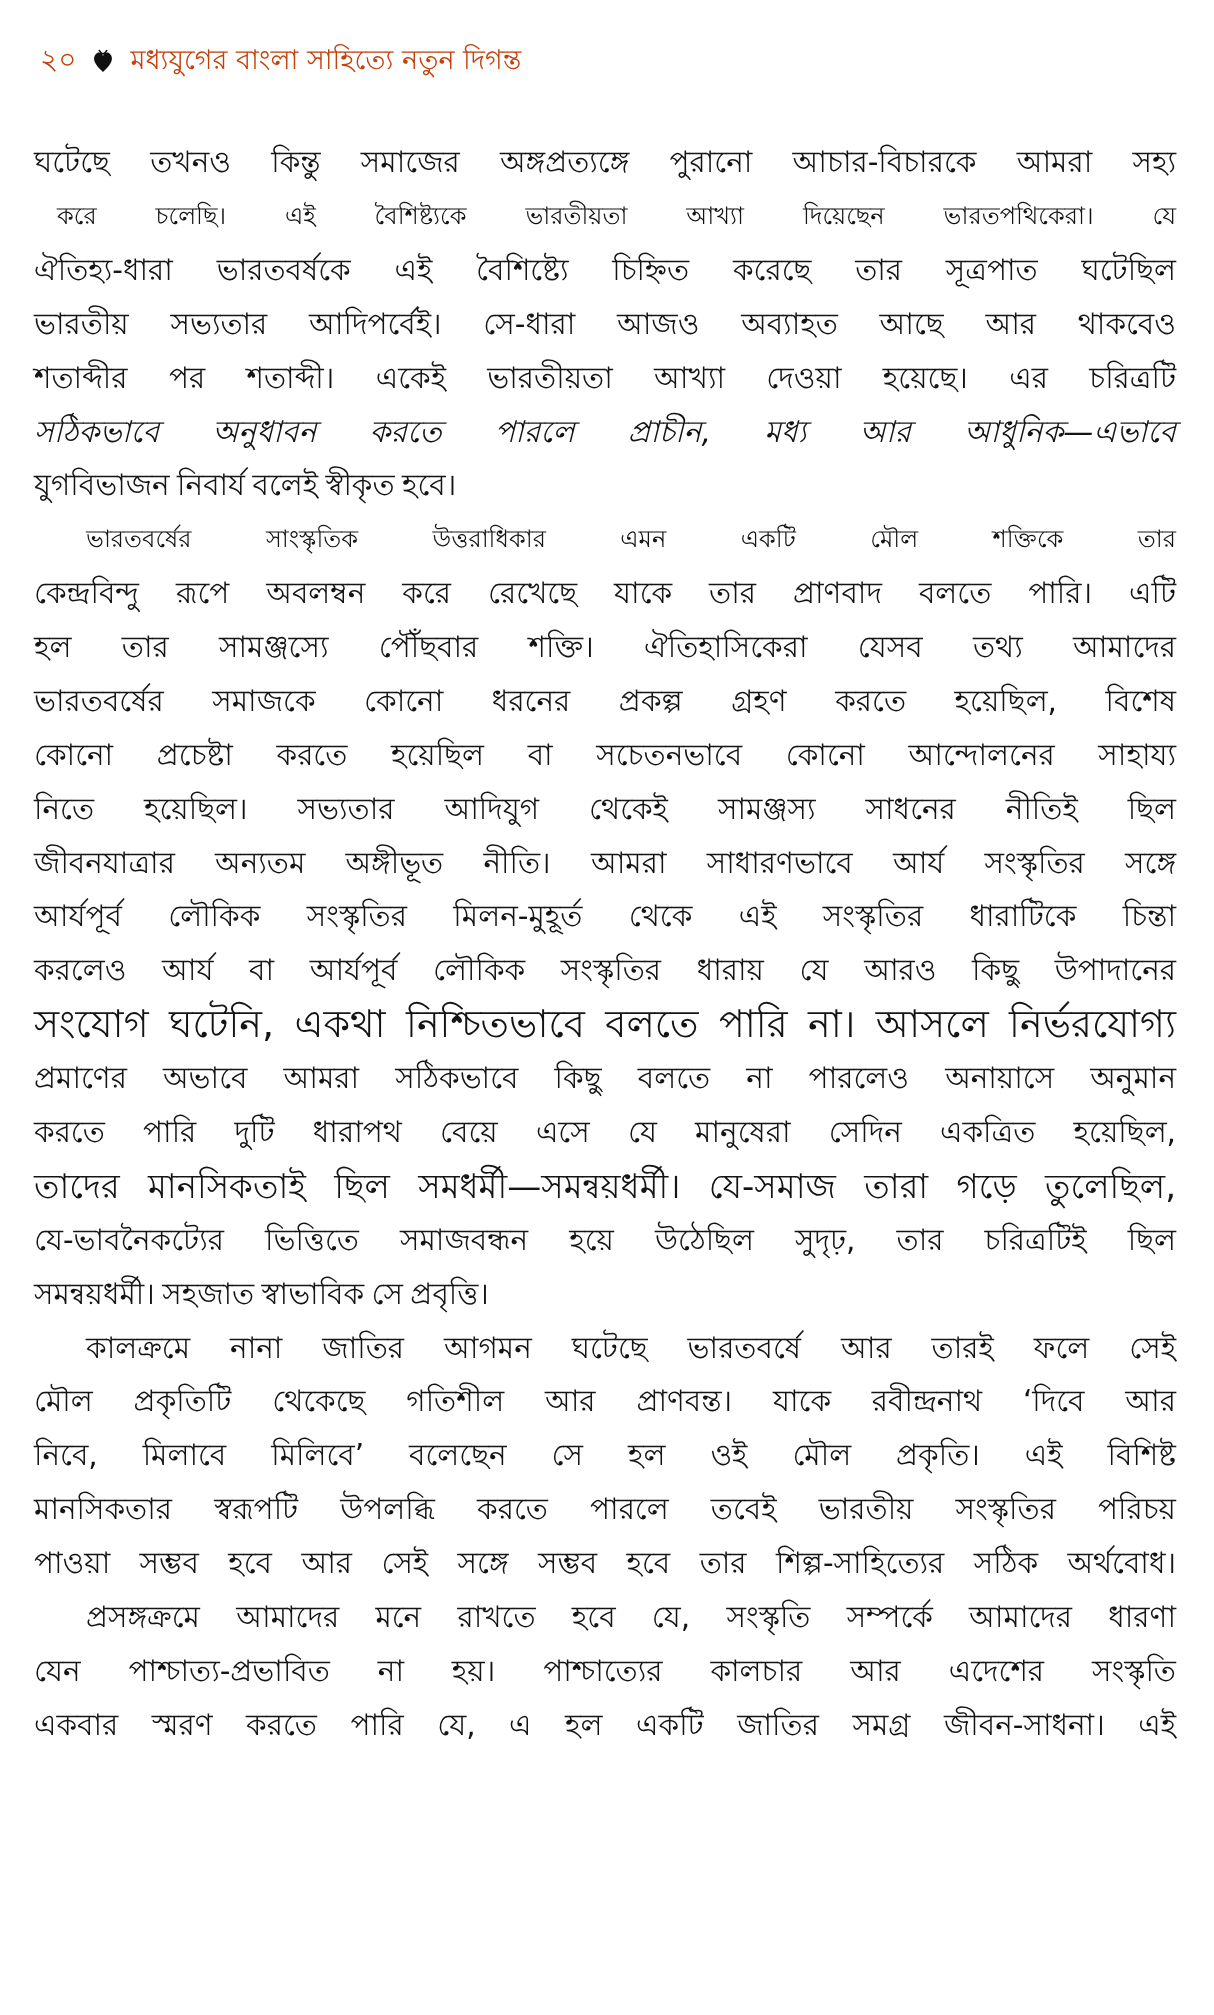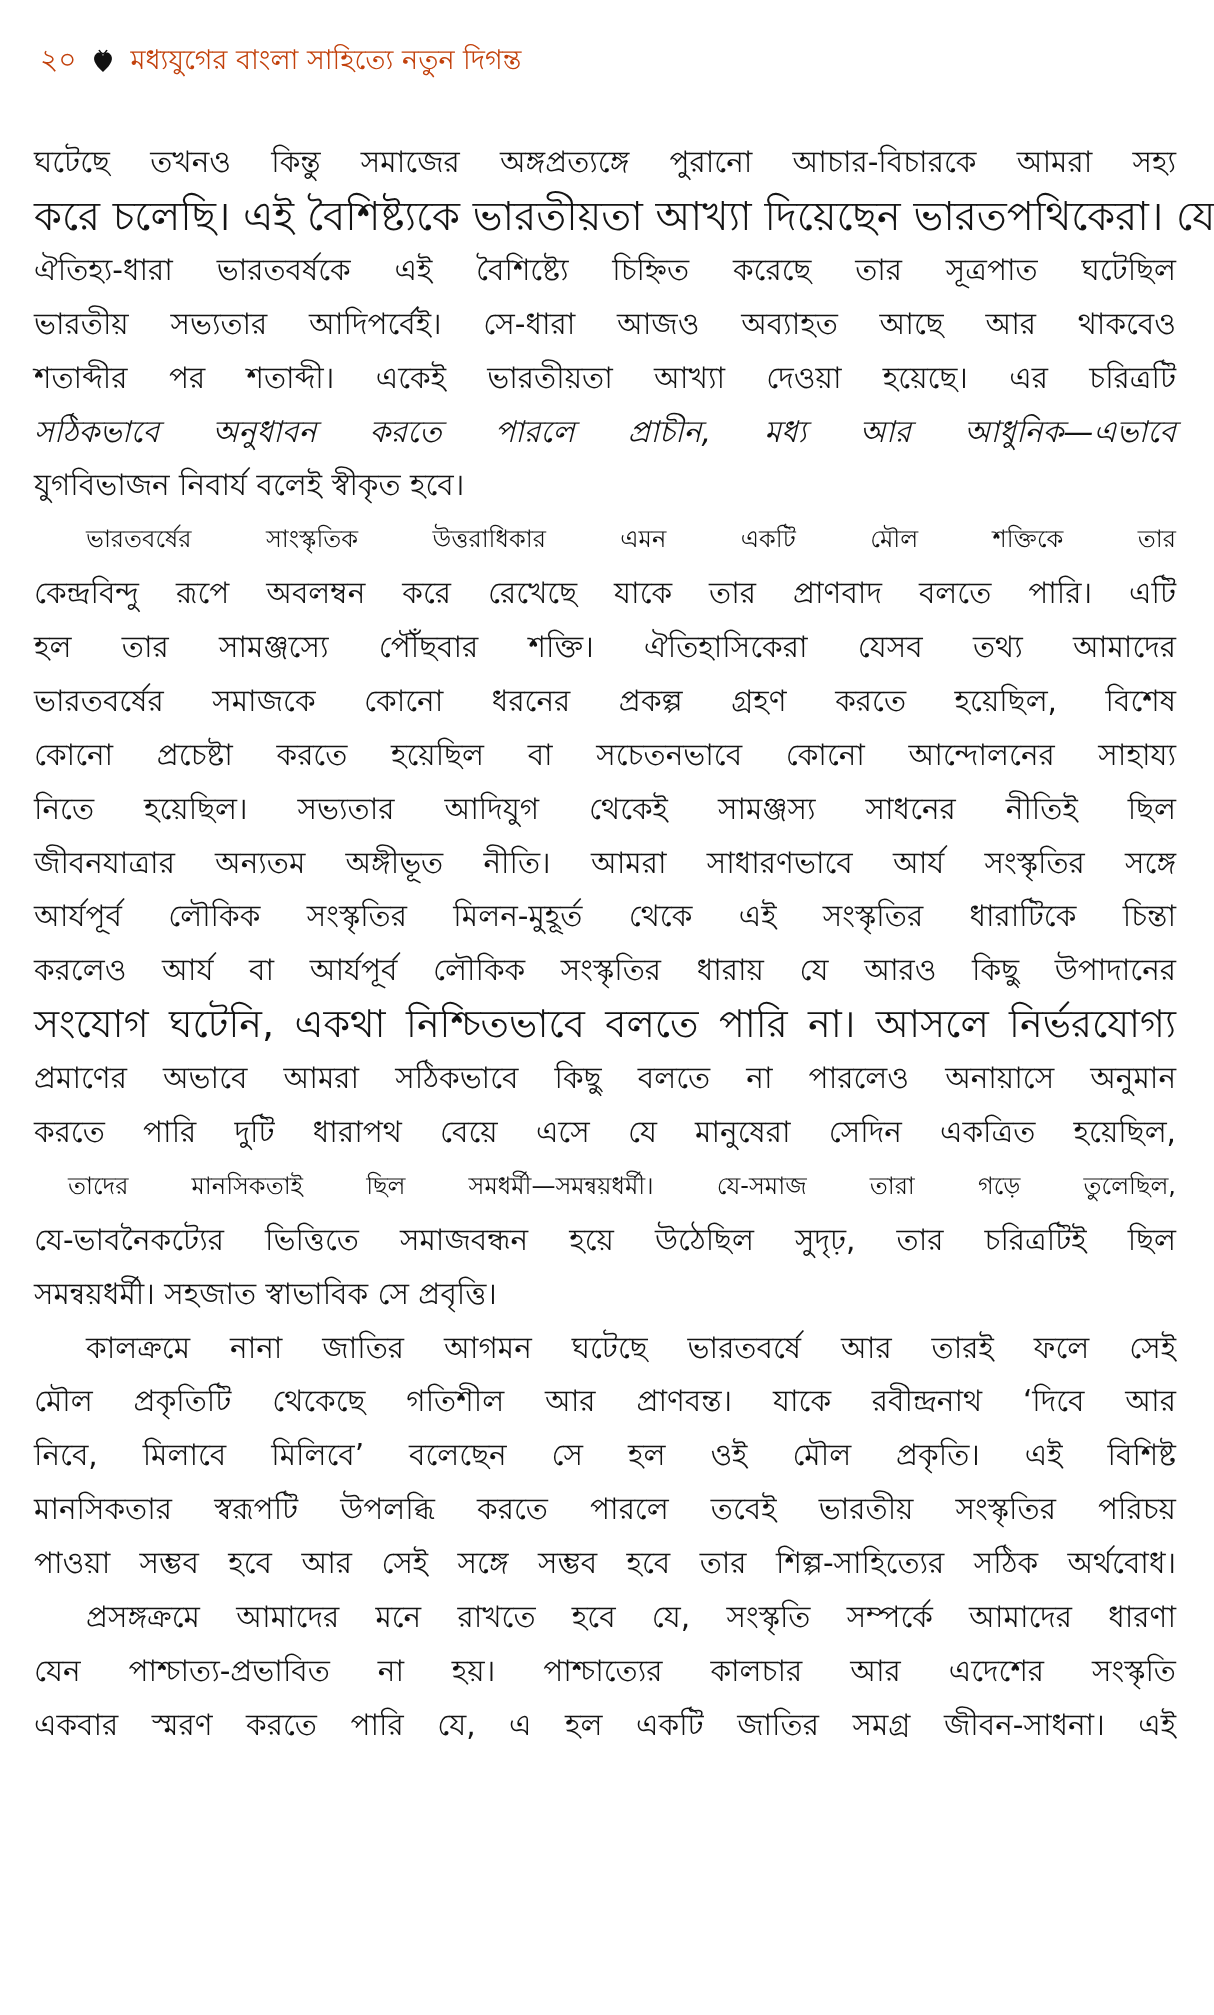--- a/index.html
+++ b/index.html
@@ -16,21 +16,21 @@
   .page-number { font-size: 28px; }
   .ornament { display: inline-block; width: 26px; height: 26px; }
   .body-text {
     position: absolute; left: 34px; top: 136px; width: 1142px;
   }
   .line {
     height: 53.9px; line-height: 53.9px; font-size: 29.5px;
     white-space: nowrap; text-align: justify; text-align-last: justify;
     letter-spacing: 0px;
   }
-  .line.last { text-align-last: left; }
+  .line.last { text-align-last: left; font-family: Liberation Serif, serif; }
   .line.indent { padding-left: 52px; }
 </style>
 </head>
 <body>
 
 <div class="page">
 
   <div class="running-head">
     <span class="page-number">২০</span>
     <span class="ornament">
@@ -40,42 +40,42 @@
         <path d="M17 2 C16 4 15 5 13 6" stroke="#111" stroke-width="1.6" fill="none"></path>
       </svg>
     </span>
     <span class="running-title">মধ্যযুগের বাংলা সাহিত্যে নতুন দিগন্ত</span>
   </div>
 
   <div class="body-text" id="body-text">
 
     <div class="paragraph">
       <div class="line" style="display: block; font-size: 29.5px;">ঘটেছে তখনও কিন্তু সমাজের অঙ্গপ্রত্যঙ্গে পুরানো আচার-বিচারকে আমরা সহ্য</div>
-      <div class="line" style="display: block; font-size: 40px;">করে চলেছি। এই বৈশিষ্ট্যকে ভারতীয়তা আখ্যা দিয়েছেন ভারতপথিকেরা। যে</div>
+      <div class="line" style="display: block; font-size: 24px; margin-left: 23px;">করে চলেছি। এই বৈশিষ্ট্যকে ভারতীয়তা আখ্যা দিয়েছেন ভারতপথিকেরা। যে</div>
       <div class="line" style="display: block; font-size: 29.5px;">ঐতিহ্য-ধারা ভারতবর্ষকে এই বৈশিষ্ট্যে চিহ্নিত করেছে তার সূত্রপাত ঘটেছিল</div>
       <div class="line" style="display: block; font-size: 29.5px;">ভারতীয় সভ্যতার আদিপর্বেই। সে-ধারা আজও অব্যাহত আছে আর থাকবেও</div>
       <div class="line" style="display: block; font-size: 29.5px;">শতাব্দীর পর শতাব্দী। একেই ভারতীয়তা আখ্যা দেওয়া হয়েছে। এর চরিত্রটি</div>
       <div class="line" style="display: block; font-size: 30px; font-style: italic;">সঠিকভাবে অনুধাবন করতে পারলে প্রাচীন, মধ্য আর আধুনিক—এভাবে</div>
       <div class="line last" style="display: block; font-size: 29.5px;">যুগবিভাজন নিবার্য বলেই স্বীকৃত হবে।</div>
     </div>
 
     <div class="paragraph">
       <div class="line indent" style="display: block; font-size: 24px;">ভারতবর্ষের সাংস্কৃতিক উত্তরাধিকার এমন একটি মৌল শক্তিকে তার</div>
       <div class="line" style="display: block; font-size: 29.5px;">কেন্দ্রবিন্দু রূপে অবলম্বন করে রেখেছে যাকে তার প্রাণবাদ বলতে পারি। এটি</div>
       <div class="line" style="display: block; font-size: 29.5px;">হল তার সামঞ্জস্যে পৌঁছবার শক্তি। ঐতিহাসিকেরা যেসব তথ্য আমাদের</div>
       <div class="line" style="display: block; font-size: 29.5px;">ভারতবর্ষের সমাজকে কোনো ধরনের প্রকল্প গ্রহণ করতে হয়েছিল, বিশেষ</div>
       <div class="line" style="display: block; font-size: 29.5px;">কোনো প্রচেষ্টা করতে হয়েছিল বা সচেতনভাবে কোনো আন্দোলনের সাহায্য</div>
       <div class="line" style="display: block; font-size: 29.5px;">নিতে হয়েছিল। সভ্যতার আদিযুগ থেকেই সামঞ্জস্য সাধনের নীতিই ছিল</div>
       <div class="line" style="display: block; font-size: 29.5px;">জীবনযাত্রার অন্যতম অঙ্গীভূত নীতি। আমরা সাধারণভাবে আর্য সংস্কৃতির সঙ্গে</div>
       <div class="line" style="display: block; font-size: 29.5px;">আর্যপূর্ব লৌকিক সংস্কৃতির মিলন-মুহূর্ত থেকে এই সংস্কৃতির ধারাটিকে চিন্তা</div>
       <div class="line" style="display: block; font-size: 29.5px;">করলেও আর্য বা আর্যপূর্ব লৌকিক সংস্কৃতির ধারায় যে আরও কিছু উপাদানের</div>
       <div class="line" style="display: block; font-size: 38px;">সংযোগ ঘটেনি, একথা নিশ্চিতভাবে বলতে পারি না। আসলে নির্ভরযোগ্য</div>
       <div class="line" style="display: block; font-size: 29.5px;">প্রমাণের অভাবে আমরা সঠিকভাবে কিছু বলতে না পারলেও অনায়াসে অনুমান</div>
       <div class="line" style="display: block; font-size: 29.5px;">করতে পারি দুটি ধারাপথ বেয়ে এসে যে মানুষেরা সেদিন একত্রিত হয়েছিল,</div>
-      <div class="line" style="display: block; font-size: 24px; margin-left: 34px;">তাদের মানসিকতাই ছিল সমধর্মী—সমন্বয়ধর্মী। যে-সমাজ তারা গড়ে তুলেছিল,</div>
+      <div class="line" style="display: block; font-size: 34px;">তাদের মানসিকতাই ছিল সমধর্মী—সমন্বয়ধর্মী। যে-সমাজ তারা গড়ে তুলেছিল,</div>
       <div class="line" style="display: block; font-size: 29.5px;">যে-ভাবনৈকট্যের ভিত্তিতে সমাজবন্ধন হয়ে উঠেছিল সুদৃঢ়, তার চরিত্রটিই ছিল</div>
       <div class="line last" style="display: block; font-size: 29.5px;">সমন্বয়ধর্মী। সহজাত স্বাভাবিক সে প্রবৃত্তি।</div>
     </div>
 
     <div class="paragraph">
       <div class="line indent" style="display: block; font-size: 29.5px;">কালক্রমে নানা জাতির আগমন ঘটেছে ভারতবর্ষে আর তারই ফলে সেই</div>
       <div class="line" style="display: block; font-size: 29.5px;">মৌল প্রকৃতিটি থেকেছে গতিশীল আর প্রাণবন্ত। যাকে রবীন্দ্রনাথ ‘দিবে আর</div>
       <div class="line" style="display: block; font-size: 29.5px;">নিবে, মিলাবে মিলিবে’ বলেছেন সে হল ওই মৌল প্রকৃতি। এই বিশিষ্ট</div>
       <div class="line" style="display: block; font-size: 29.5px;">মানসিকতার স্বরূপটি উপলব্ধি করতে পারলে তবেই ভারতীয় সংস্কৃতির পরিচয়</div>
       <div class="line" style="display: block; font-size: 29.5px;">পাওয়া সম্ভব হবে আর সেই সঙ্গে সম্ভব হবে তার শিল্প-সাহিত্যের সঠিক অর্থবোধ।</div>

